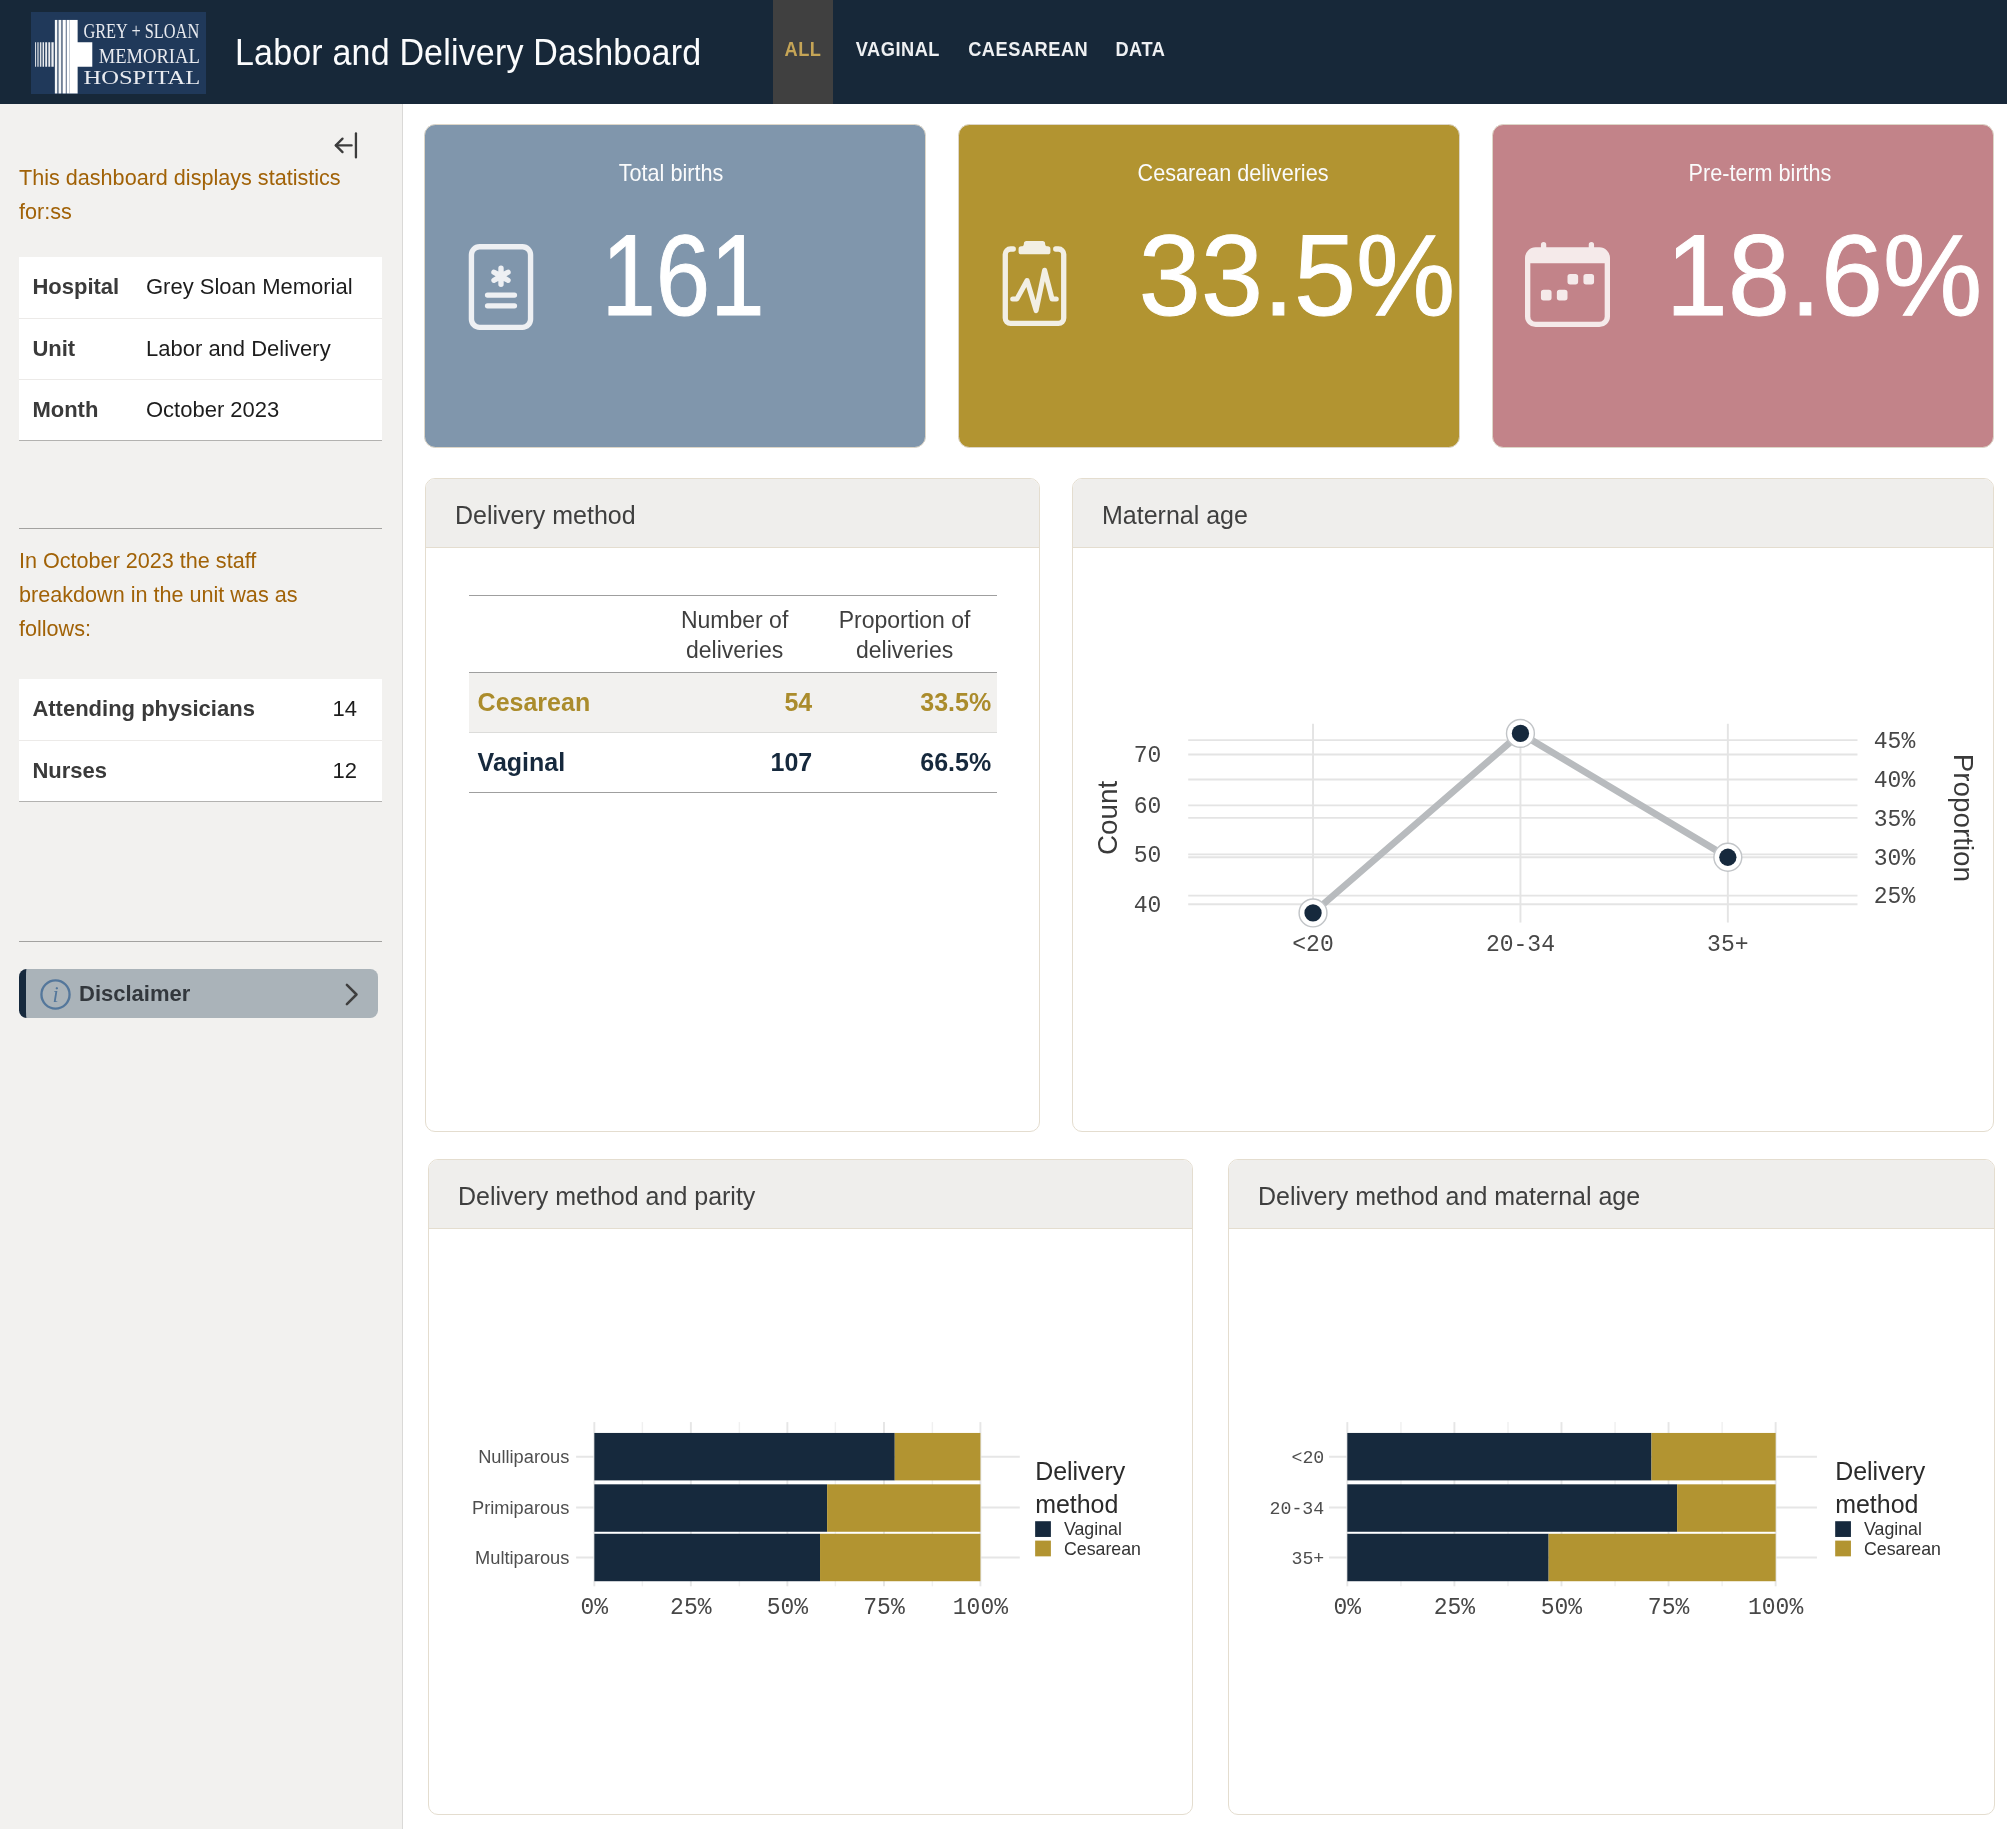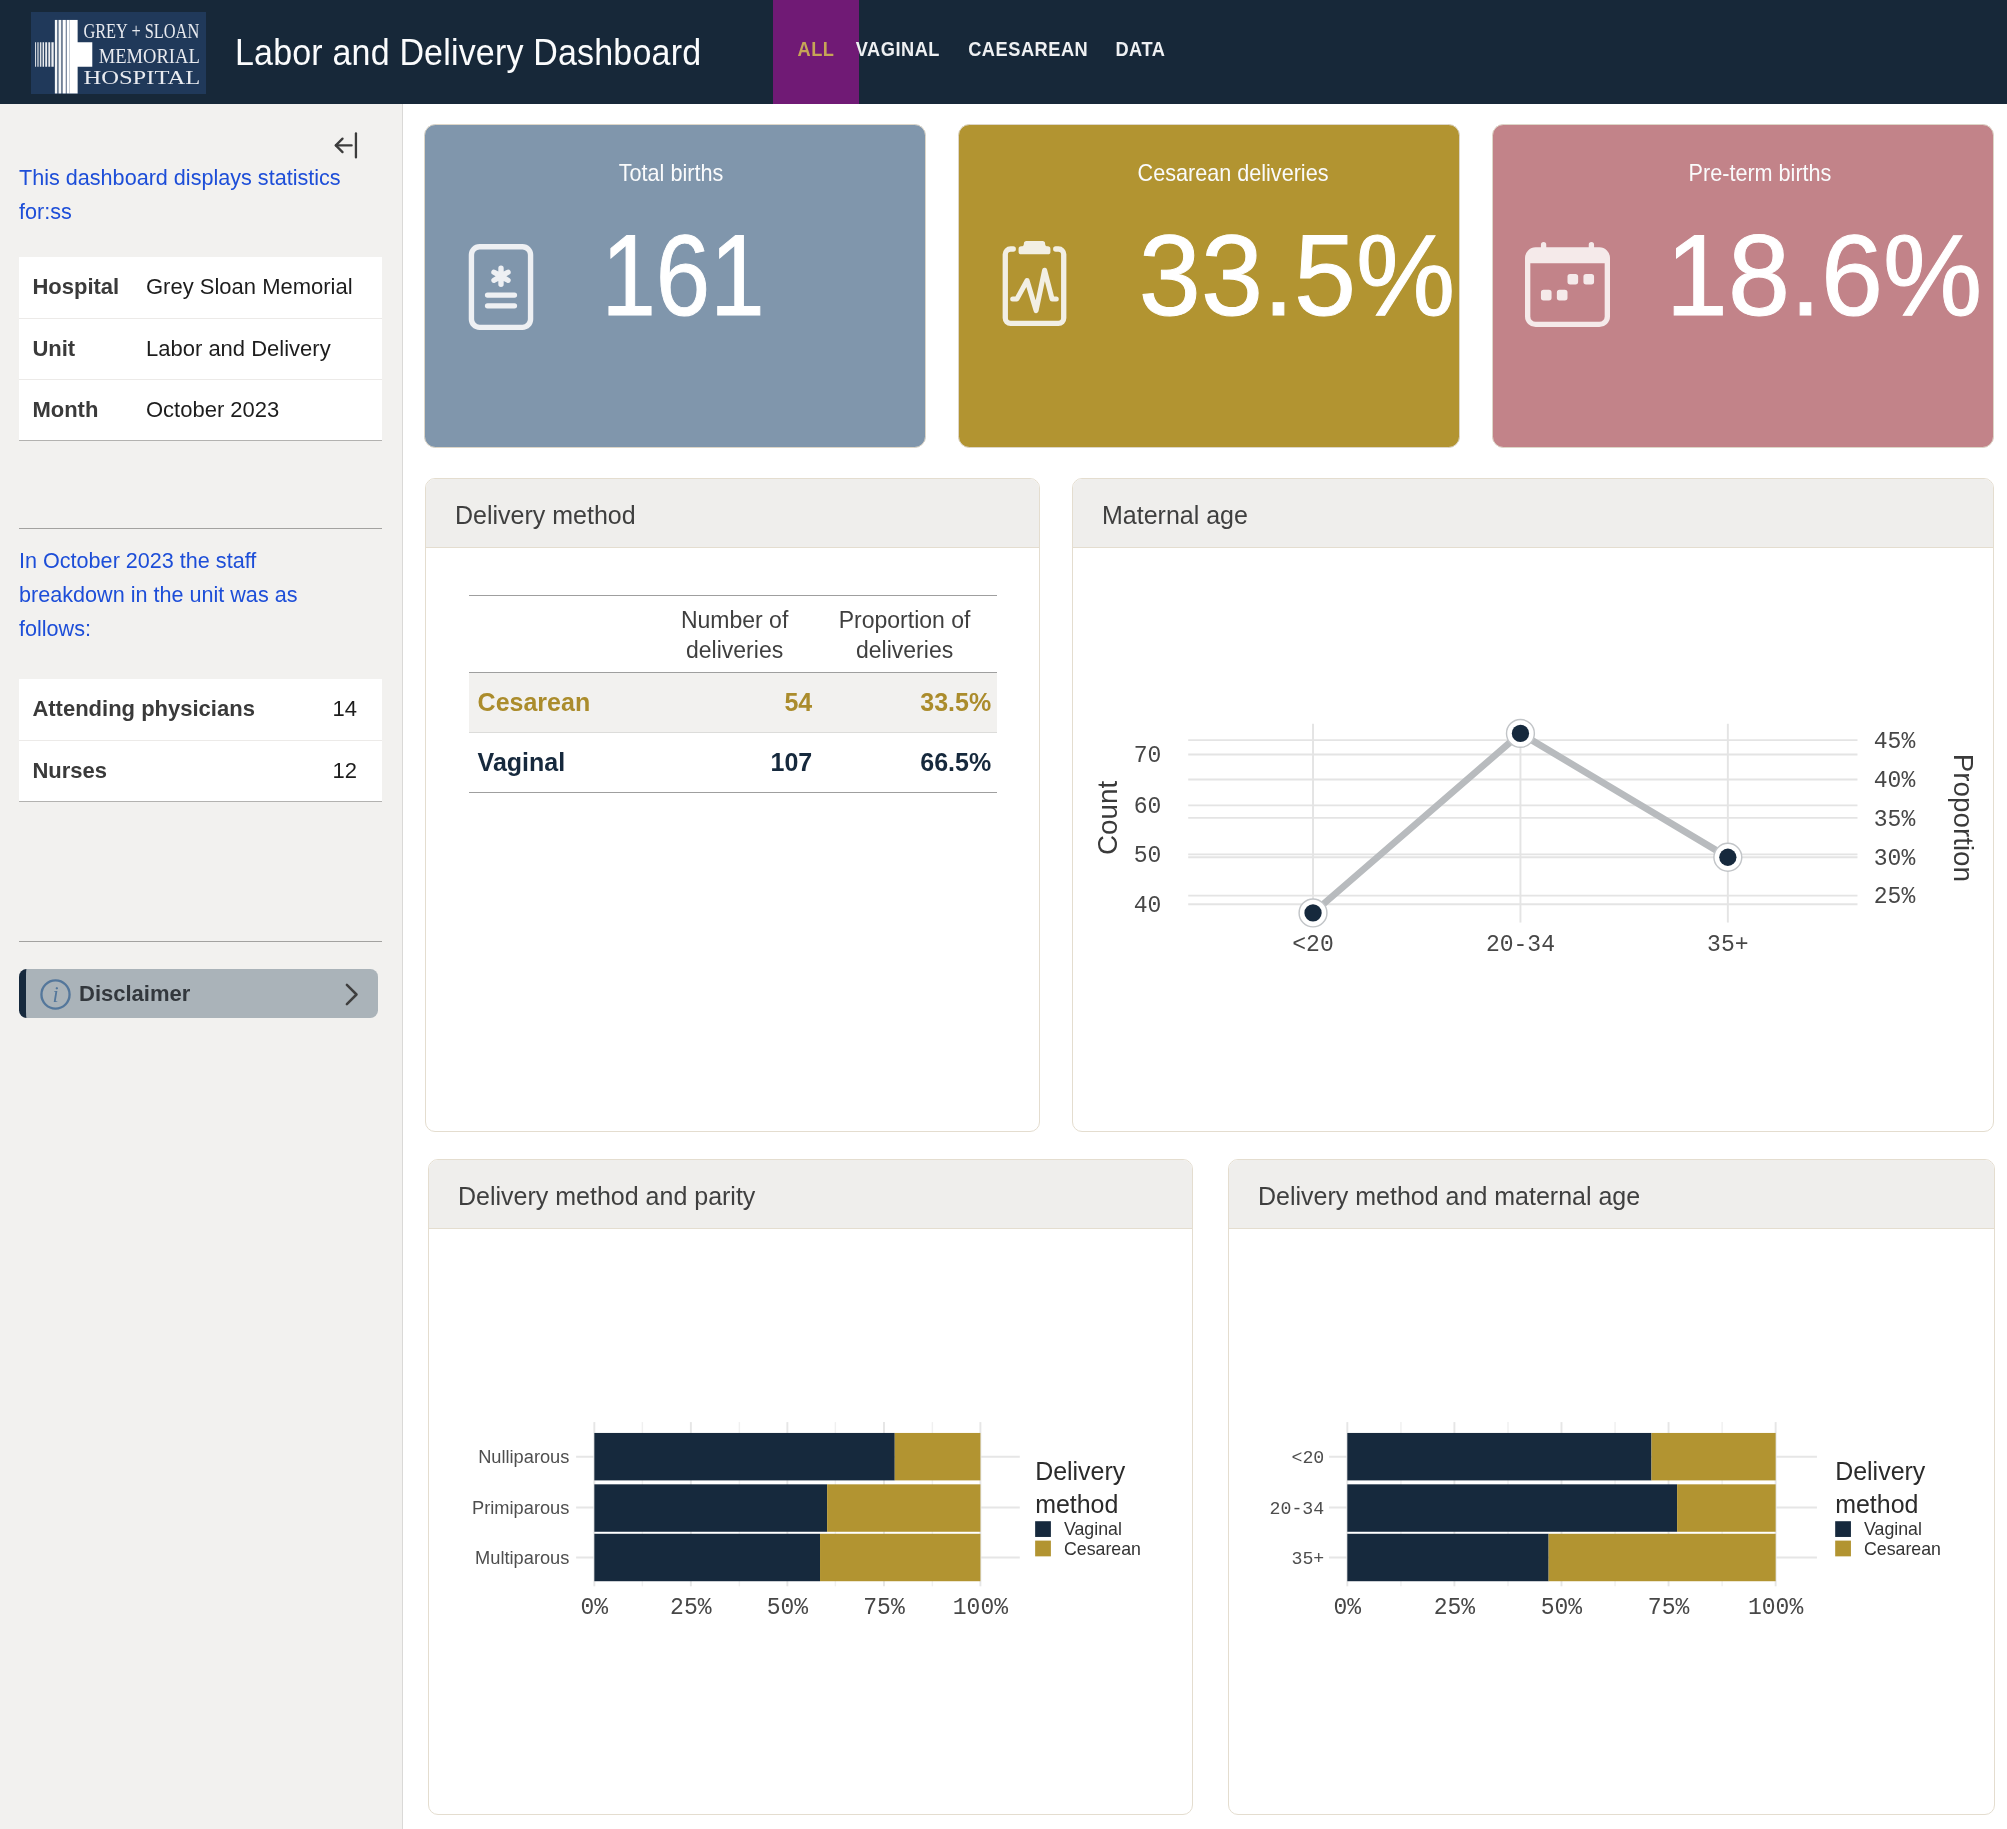--- a/index.html
+++ b/index.html
@@ -6,29 +6,29 @@
   html,body { width:2008px; height:1829px; background:#ffffff; font-family:"Liberation Sans", sans-serif; }
   #page { position:relative; width:2008px; height:1829px; overflow:hidden; }
 
   
   #header { position:absolute; left:0; top:0; width:2008px; height:104px; background:#172839; }
   #logo { position:absolute; left:31px; top:11.5px; width:175px; height:82px; background:#20395a; }
   #title { position:absolute; left:235px; top:32px; font-size:36px; font-weight:500; color:#fbfcfd; letter-spacing:0.2px; transform:scaleX(0.944); transform-origin:left center; }
   .navtab { position:absolute; top:0; height:104px; display:flex; align-items:center; justify-content:center;
             font-size:20.7px; font-weight:bold; color:#eef0f2; letter-spacing:0.6px; padding-bottom:6.7px; }
   .navtab span { display:inline-block; transform:scaleX(0.88); }
-  #nav-all { left:773px; width:86px; background:#701a75; color:#c6a556; }
+  #nav-all { left:773px; width:60px; background:#404040; color:#c6a556; }
   #nav-vag { left:840px; width:115px; }
   #nav-cae { left:955px; width:146px; }
   #nav-dat { left:1101px; width:79px; }
 
   
   #sidebar { position:absolute; left:0; top:104px; width:403px; height:1725px; background:#f2f1ef; border-right:1.9px solid #dad9d7; }
   #collapse { position:absolute; left:320px; top:120px; width:46px; height:46px; }
-  .sidetext { position:absolute; left:19px; width:357px; font-size:21.6px; line-height:34px; color:#1d4ed8; }
+  .sidetext { position:absolute; left:19px; width:357px; font-size:21.6px; line-height:34px; color:#a16207; }
   .sidetable { position:absolute; left:19px; width:363px; background:#ffffff; border-bottom:1.9px solid #b3b2b0; border-collapse:collapse; }
   .sidetable td { height:61px; font-size:22px; color:#1d1d1d; border-top:1.9px solid #eceae8; vertical-align:middle; }
   .sidetable tr:first-child td { border-top:none; }
   .sidetable td.lbl { font-weight:bold; color:#3a3a3a; padding-left:13.4px; width:127px; }
   .sidehr { position:absolute; left:19px; width:363px; border:none; border-top:1px solid #a3a2a0; }
   #disclaimer { position:absolute; left:19px; top:969px; width:359px; height:49px; background:#aab3b9;
                 border-left:7.7px solid #16293d; border-radius:7.7px; }
   #disclaimer .txt { position:absolute; left:53px; top:11.5px; font-size:22px; font-weight:bold; color:#33383d; }
 
   

